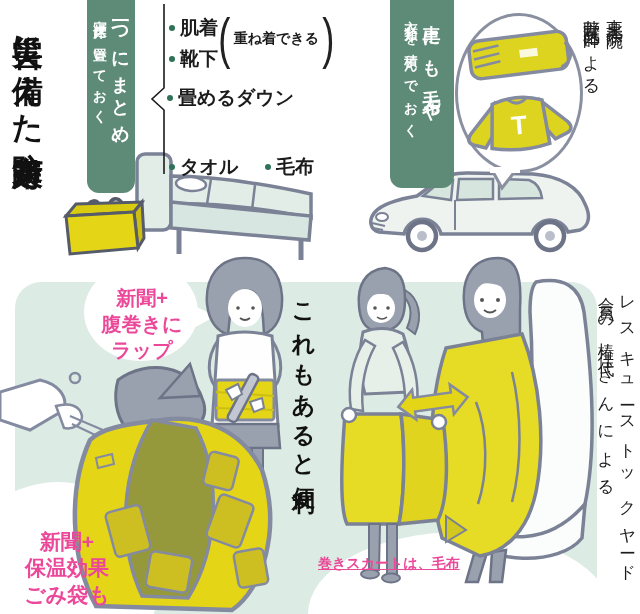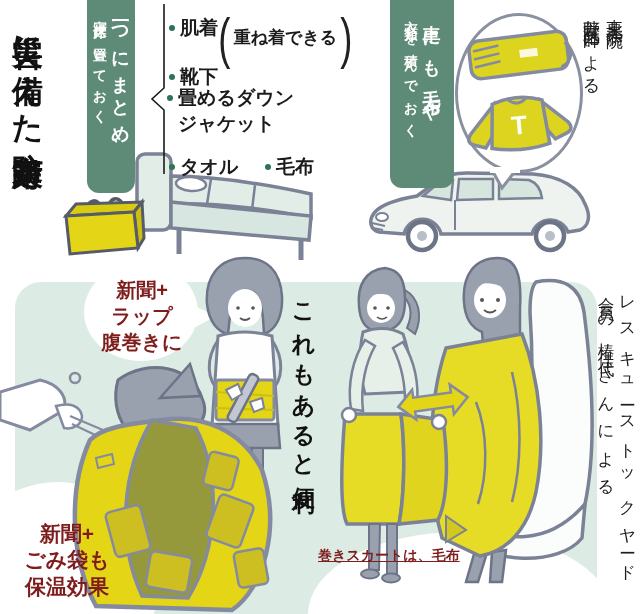--- a/index.html
+++ b/index.html
@@ -18,33 +18,33 @@
   .banner .b-big { font-size:18px; font-weight:bold; letter-spacing:4px; }
   .banner .b-small { font-size:13.5px; font-weight:bold; letter-spacing:4px; margin-left:1px; }
   .banner2 .b-big { letter-spacing:8px; }
   .banner2 .b-small { letter-spacing:6px; }
 
   .checklist { left:165px; top:0; width:200px; z-index:4; }
   .chk-item { position:absolute; font-size:19px; font-weight:600; white-space:nowrap; }
   .dot { display:inline-block; width:6px; height:6px; border-radius:50%; background:#2e7257; vertical-align:3px; margin-right:5px; }
   .note-group { position:absolute; left:50px; top:10px; display:flex; align-items:center; }
   .paren { font-size:56px; font-weight:300; color:#222; transform:scaleX(.65); line-height:1; }
-  .note-lines { font-size:17px; font-weight:600; line-height:1.3; white-space:nowrap; }
+  .note-lines { font-size:14px; font-weight:600; line-height:1.3; white-space:nowrap; }
   .second-line { padding-left:11px; }
 
   .credit { color:#1d1d1d; z-index:6; }
   .credit-top { left:579px; top:6px; font-size:17px; font-weight:500; }
   .credit-top > div { letter-spacing:3px; line-height:1.35; }
   .credit-bottom { left:595px; top:284px; font-size:16.5px; font-weight:500; }
   .credit-bottom > div { letter-spacing:9px; line-height:1.3; }
 
   .panel { left:15px; top:282px; width:582px; height:332px; background:#dcebe4; border-radius:26px 26px 0 0; z-index:1; }
   .blob { background:#fff; border-radius:50%; z-index:2; }
   .figure { z-index:3; }
-  .caption { z-index:4; color:#7f1d1d; }
+  .caption { z-index:4; color:#ec4899;margin-top:8px; }
   .bubbleA-cap { left:86px; top:277px; width:112px; text-align:center; font-size:20px; line-height:1.3; font-weight:600; }
   .capBL { left:12px; top:521px; width:110px; text-align:center; font-size:21px; line-height:1.26; font-weight:600; }
   .capBR { left:318px; top:546px; width:284px; text-align:left; font-size:14px; line-height:1.3; font-weight:600;text-decoration:underline; }
   .handy-heading { left:289px; top:287px; font-size:23px; font-weight:600; letter-spacing:4px; z-index:4; color:#111; }
 
   .speech-bubble { left:455px; top:13px; width:128px; height:160px; background:#fff; border:3px solid #8a90a0; border-radius:50%; z-index:2; }
   svg { display:block; overflow:visible; }
 </style>
 </head>
 <body>
@@ -59,31 +59,30 @@
     <div class="b-big">一つにまとめ、</div>
     <div class="b-small">寝床に置いておく</div>
   </div>
 
   <svg class="abs" style="left:146px; top:4px; z-index:4;" width="22" height="170" viewBox="0 0 22 170">
     <path d="M18,0 L18,84 L6,95 L18,106 L18,170" fill="none" stroke="#1b1b1b" stroke-width="1.6"></path>
   </svg>
 
   <div class="abs checklist">
     <div class="chk-item" style="left:4px; top:15px;text-align:right;"><span class="dot"></span><span>肌着</span></div>
-    <div class="chk-item" style="left:4px; top:64px;"><span class="dot"></span><span>靴下</span></div>
+    <div class="chk-item" style="left:4px; top:46px;"><span class="dot"></span><span>靴下</span></div>
     <div class="note-group">
       <span class="paren">(</span>
       <span class="note-lines">
         <span>重ね着できる</span><br>
       </span>
       <span class="paren">)</span>
     </div>
     <div class="chk-item" style="left:2px; top:85px;">
       <span class="dot"></span><span>畳めるダウン</span><br>
-      <span class="second-line">ジャケット</span>
     </div>
     <div class="chk-item" style="left:4px; top:154px;">
       <span class="dot"></span><span>タオル</span>
       <span style="display:inline-block; width:16px;"></span>
       <span class="dot"></span><span>毛布</span>
     </div>
   </div>
 
   <svg class="abs" style="left:56px; top:190px; z-index:2;" width="90" height="68" viewBox="0 0 90 68">
     <path d="M30,24 C30,7 45,7 45,21" fill="none" stroke="#565b69" stroke-width="3.5"></path>
@@ -231,30 +230,30 @@
       <rect x="148" y="196" width="42" height="36" rx="5" transform="rotate(10 169 214)"></rect>
       <rect x="212" y="140" width="36" height="46" rx="5" transform="rotate(20 230 163)"></rect>
       <rect x="236" y="192" width="30" height="36" rx="5" transform="rotate(-10 251 210)"></rect>
       <rect x="206" y="96" width="30" height="34" rx="5" transform="rotate(14 221 113)"></rect>
     </g>
     <path d="M96,100 L112,96 L114,106 L98,110 Z" fill="#e4d517" stroke="#848ba0" stroke-width="2"></path>
   </svg>
 
   <div class="abs caption bubbleA-cap">
     <div>新聞+</div>
+    <div>腹巻きに</div>
     <div>ラップ</div>
-    <div>腹巻きに</div>
   </div>
 
   <div class="abs v handy-heading">これもあると便利</div>
 
   <div class="abs caption capBL">
     <div>新聞+</div>
+    <div>保温効果</div>
     <div>ごみ袋も</div>
-    <div>保温効果</div>
   </div>
 
   <div class="abs caption capBR">
     <div>巻きスカートは、毛布</div>
   </div>
 
   <div class="abs vcols credit credit-bottom">
     <div>レスキューストックヤード</div>
     <div>会員の椿佳代さんによる</div>
   </div>

